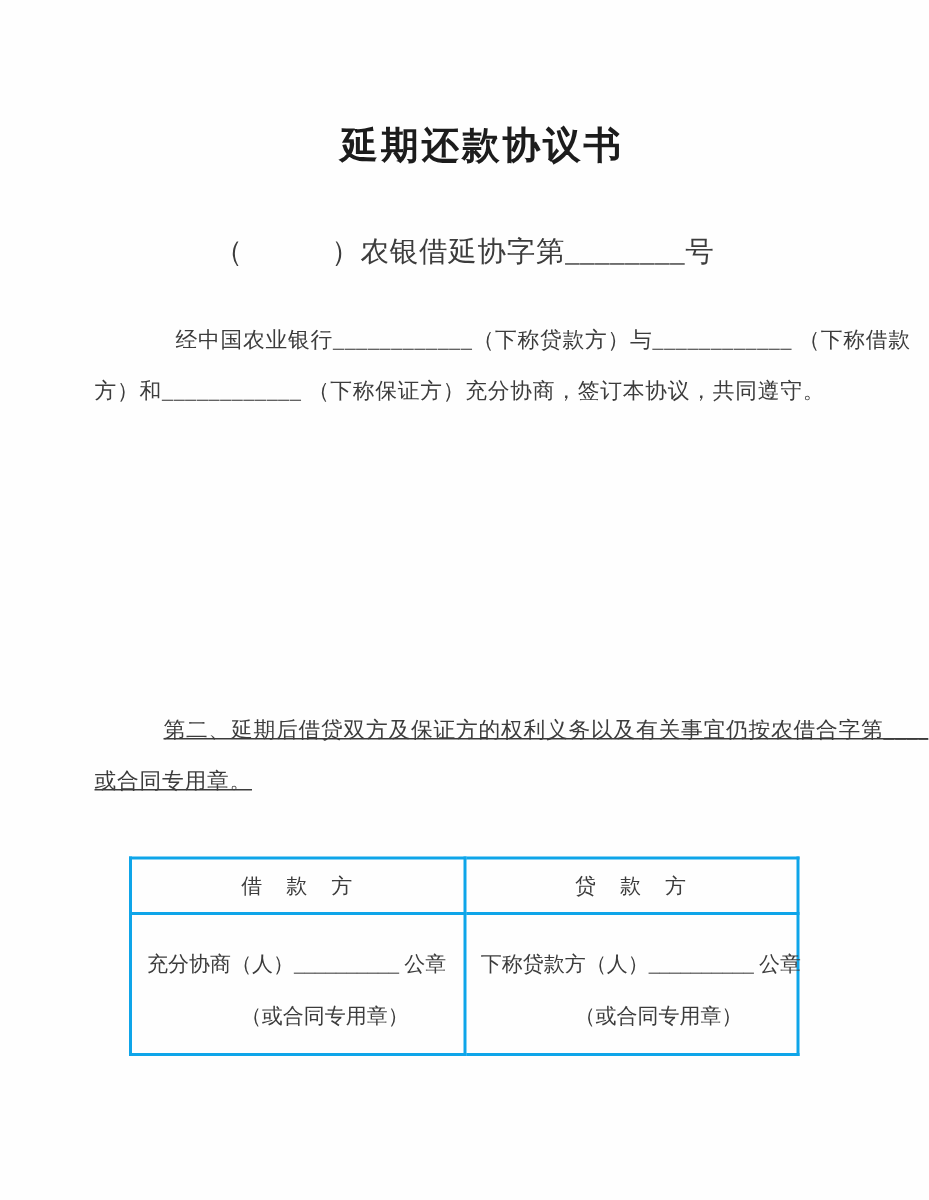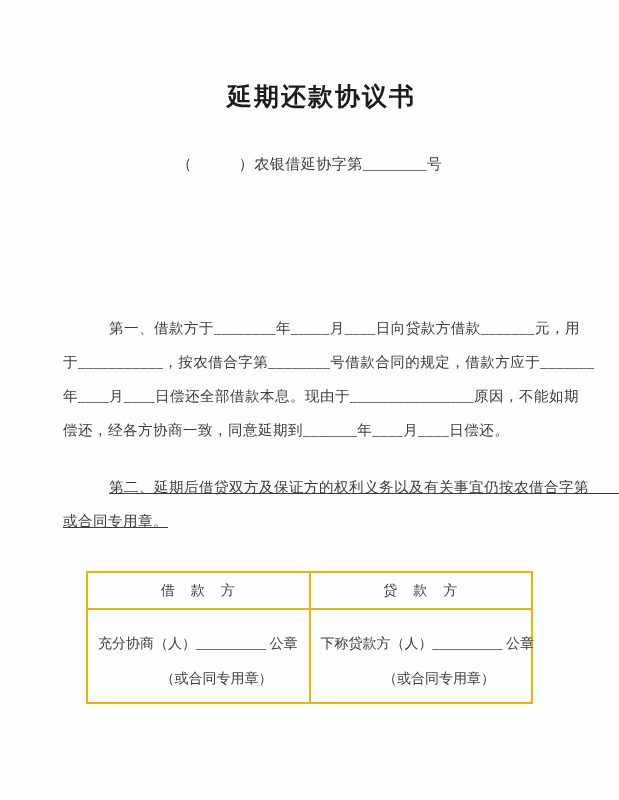--- a/index.html
+++ b/index.html
@@ -29,21 +29,21 @@
     letter-spacing: 2px;
     color: #1c1c1c;
     white-space: nowrap;
   }
   .doc-number {
     position: absolute;
     top: 155px;
     left: 0;
     width: 100%;
     text-align: center;
-    font-size: 15px;
+    font-size: 19px;
     letter-spacing: 0.5px;
     white-space: nowrap;
   }
   .content {
     position: absolute;
     left: 63px;
     width: 500px;
     font-size: 14.5px;
   }
   .para .line {
@@ -63,21 +63,21 @@
     left: 86px;
     top: 571px;
     width: 447px;
     height: 131px;
     border-collapse: collapse;
     table-layout: fixed;
     font-size: 14px;
     color: #3c3c3c;
   }
   .sig-table th, .sig-table td {
-    border: 2px solid #eab308;
+    border: 2px solid #0ea5e9;
     font-family: Liberation Serif, serif;
   }
   .sig-table th {
     height: 33px;
     font-weight: normal;
     text-align: center;
     letter-spacing: 1px;
     white-space: nowrap;
   }
   .sig-table td {
@@ -102,28 +102,24 @@
 </head>
 <body>
 
 <div class="page">
 
   <h1 class="doc-title">延期还款协议书</h1>
 
   <div class="doc-number">（　　　）农银借延协字第________号</div>
 
   <div class="content para para-intro">
+    <div class="line indent-lg">经中国农业银行____________（下称贷款方）与____________ （下称借款</div>
+    <div class="line">方）和____________ （下称保证方）充分协商，签订本协议，共同遵守。</div>
   </div>
 
-  <div class="content para para-one">
-    <div class="line indent">第一、借款方于________年_____月____日向贷款方借款_______元，用</div>
-    <div class="line">于___________，按农借合字第________号借款合同的规定，借款方应于_______</div>
-    <div class="line">年____月____日偿还全部借款本息。现由于________________原因，不能如期</div>
-    <div class="line">偿还，经各方协商一致，同意延期到_______年____月____日偿还。</div>
-  </div>
 
   <div class="content para para-two">
     <div class="line indent">第二、延期后借贷双方及保证方的权利义务以及有关事宜仍按农借合字第____</div>
     <div class="line">或合同专用章。</div>
   </div>
 
   <table class="sig-table">
     <tbody>
         <tr>
       <th>借　款　方</th>

